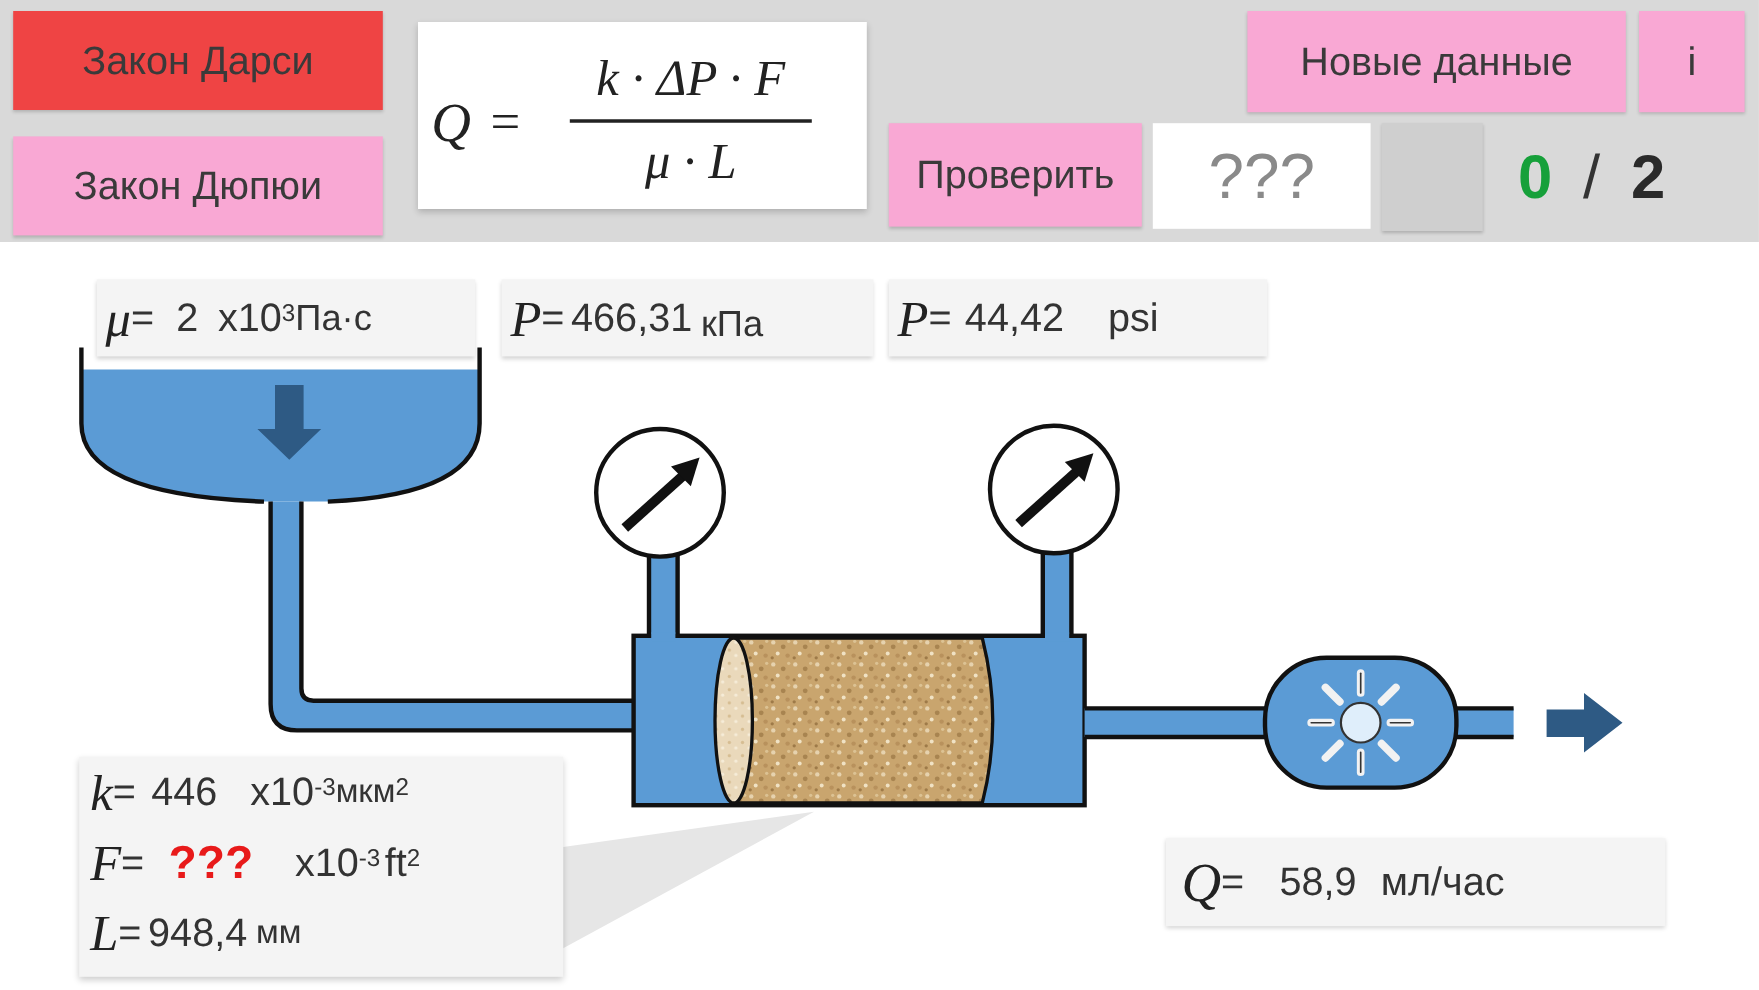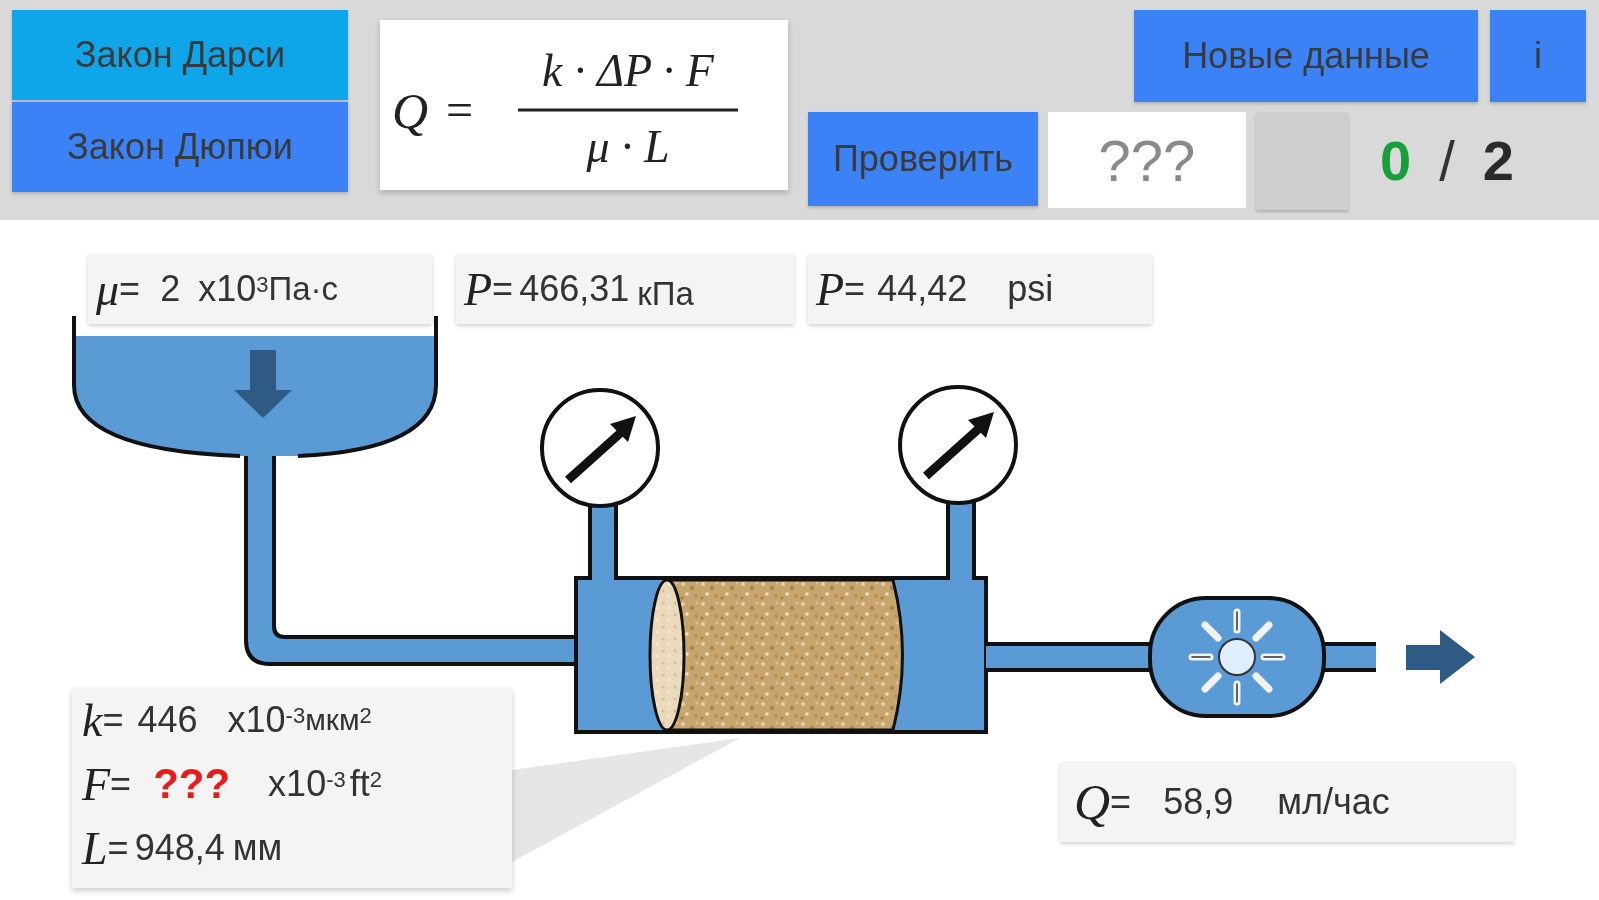--- a/index.html
+++ b/index.html
@@ -1,22 +1,22 @@
 <!DOCTYPE html>
 <html><head>
 <meta charset="utf-8">
 <style>
   html, body { margin:0; padding:0; }
   body { width:1599px; height:900px; position:relative; background:#ffffff; overflow:hidden;
          font-family:"Liberation Sans", sans-serif; color:#333; }
   .header { position:absolute; left:0; top:0; width:1599px; height:220px; background:#d9d9d9; }
-  .btn { position:absolute; background:#3b82f6; border:none; box-shadow:0 2px 3px rgba(0,0,0,0.18);
+  .btn { position:absolute; background:#f9a8d4; border:none; box-shadow:0 2px 3px rgba(0,0,0,0.18);
          font-family:"Liberation Sans", sans-serif; font-size:36px; color:#3a3a3a;
          display:flex; align-items:center; justify-content:center; cursor:pointer; }
-  .btn.active { background:#0ea5e9; }
+  .btn.active { background:#ef4444; }
   .formula-box { position:absolute; left:380px; top:20px; width:408px; height:170px; background:#fff;
                  box-shadow:0 3px 6px rgba(0,0,0,0.2); }
   .answer-box { position:absolute; left:1048px; top:112px; width:194px; height:94px; background:#fff;
                 font-size:58px; color:#8a8a8a; display:flex; align-items:center; justify-content:center;
                 border:none; outline:none; text-align:center; font-family:"Liberation Sans", sans-serif; }
   .status-box { position:absolute; left:1256px; top:112px; width:92px; height:98px; background:#cfcfcf;
                 box-shadow:0 2px 3px rgba(0,0,0,0.2); }
   .score { position:absolute; left:1380px; top:120px; height:80px; display:flex; align-items:center;
            font-size:56px; font-weight:bold; }
   .score .ok { color:#16a03a; }
@@ -32,21 +32,21 @@
            box-shadow:0 3px 6px rgba(0,0,0,0.2); }
   .panel .row { height:64px; display:flex; align-items:center; padding-left:10px; font-size:36px; white-space:nowrap; }
   svg text { font-family:"Liberation Serif", serif; }
 </style>
 </head>
 <body>
 
 <div class="header"></div>
 
 <button class="btn active" style="left:12px;top:10px;width:336px;height:90px;">Закон Дарси</button>
-<button class="btn" style="left:12px;top:102px;width:336px;height:90px;">Закон Дюпюи</button>
+<button class="btn" style="left:12px;top:124px;width:336px;height:90px;">Закон Дюпюи</button>
 
 <div class="formula-box">
   <svg width="408" height="170" viewBox="0 0 408 170">
     <text x="12" y="108" font-size="50" font-style="italic" fill="#222">Q</text>
     <text x="66" y="106" font-size="48" fill="#222">=</text>
     <text x="248" y="66" font-size="46" font-style="italic" fill="#222" text-anchor="middle">k · ΔP · F</text>
     <line x1="138" y1="90" x2="358" y2="90" stroke="#222" stroke-width="3"></line>
     <text x="248" y="142" font-size="46" font-style="italic" fill="#222" text-anchor="middle">μ · L</text>
   </svg>
 </div>
@@ -187,22 +187,22 @@
     <span class="q-red" style="margin:0 38px 0 16px;">???</span>
     <span>x10</span>
       <sup>-3</sup>
     <span style="margin-left:4px;">ft</span>
       <sup>2</sup>
   </div>
   <div class="row">
     <span class="var">L</span>
     <span class="eq">=</span>
     <span style="margin-left:0;">948,4</span>
-    <span style="margin-left:8px;font-size:36px;">мм</span>
+    <span style="margin-left:8px;font-size:30px;">мм</span>
   </div>
 </div>
 
 <div class="valbox" style="left:1060px;top:762px;width:440px;height:80px;padding-left:14px;">
   <span class="var" style="font-size:50px;">Q</span>
   <span class="eq">=</span>
   <span style="margin-left:26px;">58,9</span>
-  <span style="margin-left:44px;">мл/час</span>
+  <span style="margin-left:22px;">мл/час</span>
 </div>
 
 </body></html>

